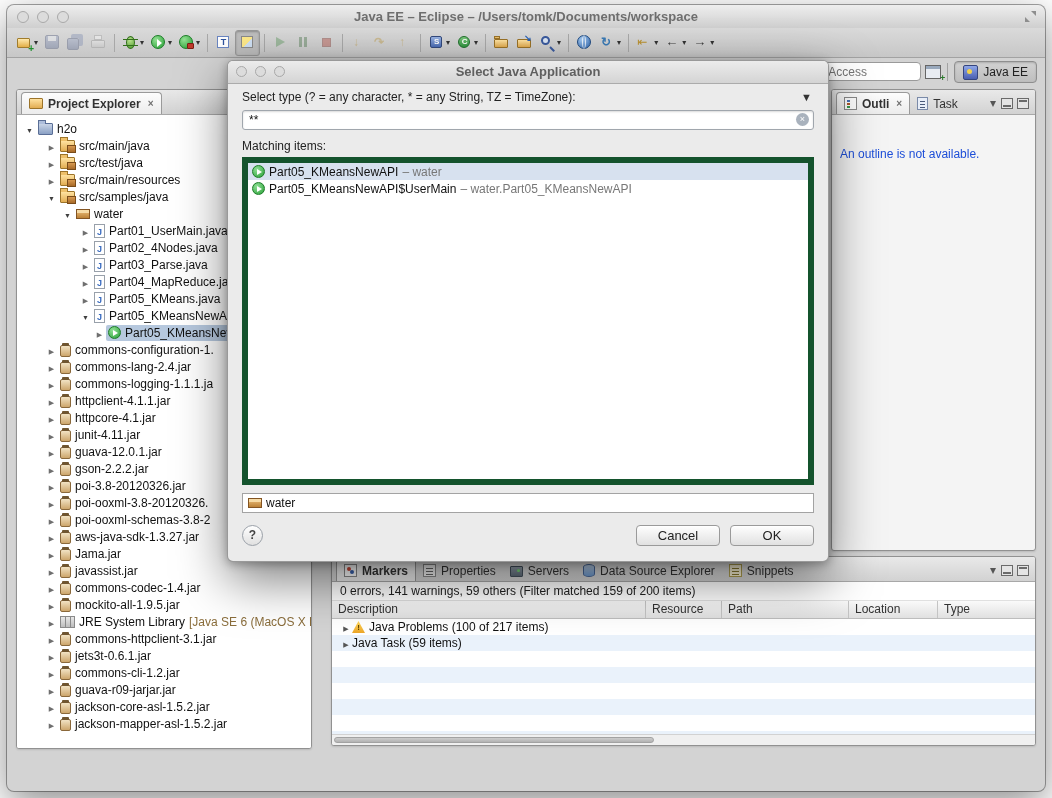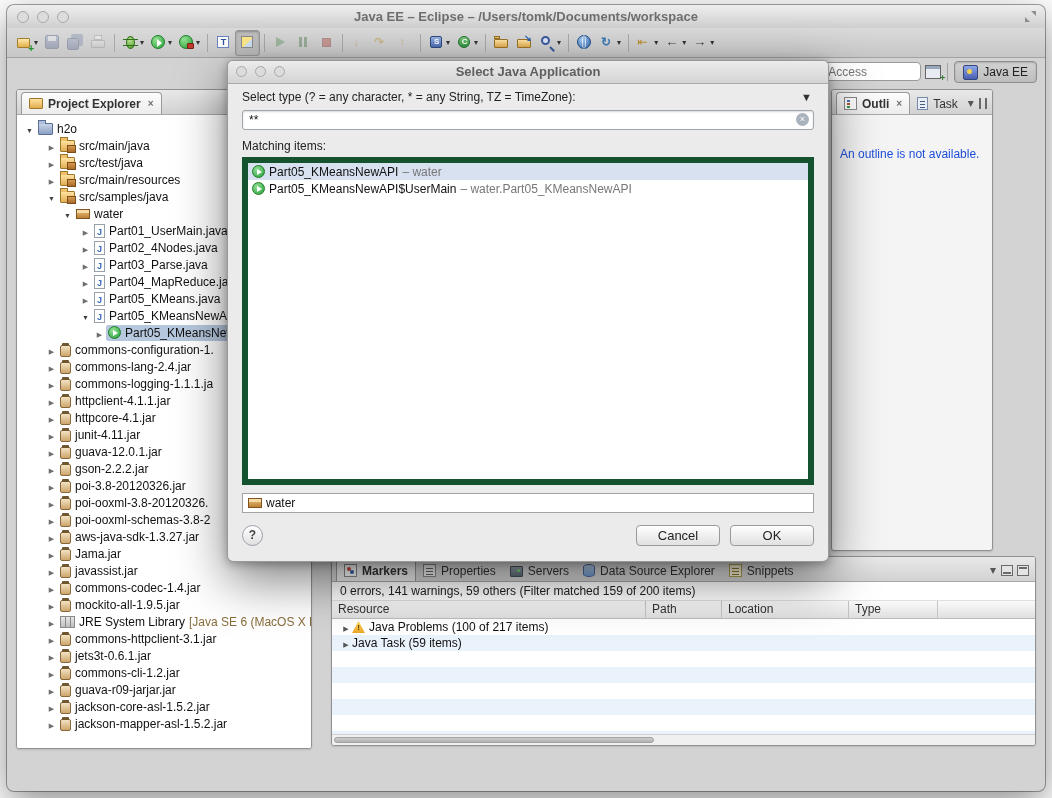--- a/index.html
+++ b/index.html
@@ -191,21 +191,21 @@
   [data-name="jar-icon"]::before{content:"";position:absolute;left:1px;top:-3px;right:1px;height:3px;
       background:#6f5530;border-radius:1px;}
   [data-name="library-icon"]{width:15px;height:12px;background:linear-gradient(#e8e8e8,#bdbdbd);
       border:1px solid #8a8a8a;}
   [data-name="library-icon"]::before{content:"";position:absolute;left:4px;top:0;bottom:0;width:1px;
       background:#8a8a8a;box-shadow:5px 0 0 #8a8a8a;}
   [data-name="explorer-tab-icon"]{width:14px;height:11px;background:linear-gradient(#ffe2a0,#e2ad52);
       border:1px solid #9c742a;border-radius:1px;}
 
   
-  #outline{left:824px;top:84px;width:162px;height:462px;background:#f4f4f4;}
+  #outline{left:824px;top:84px;width:205px;height:462px;background:#f4f4f4;}
   .outline-msg{padding:32px 0 0 8px;font-size:12px;color:#1d4ed8;}
   [data-name="outline-icon"]{width:13px;height:13px;background:#fff;border:1px solid #8a8a8a;}
   [data-name="outline-icon"]::before{content:"";position:absolute;left:2px;top:2px;width:3px;height:2px;
       background:#4a72b8;box-shadow:0 3px 0 #b05a2a,0 6px 0 #3a9a4a;}
   [data-name="task-icon"]{width:11px;height:13px;background:#e8eef8;border:1px solid #7a8aa8;}
   [data-name="task-icon"]::before{content:"";position:absolute;left:2px;right:2px;top:3px;height:1px;
       background:#4a5a7a;box-shadow:0 3px 0 #4a5a7a,0 6px 0 #4a5a7a;}
 
   
   #bottom{left:324px;top:551px;width:705px;height:190px;}
@@ -766,20 +766,21 @@
           <span class="ptab-icon" data-name="snippets-icon"></span>
           <span data-name="tab-label">Snippets</span>
         </span>
       <span class="phead-spacer"></span>
       <span class="hicon" data-name="view-menu-icon">▾</span>
       <span class="wbtn min" data-name="minimize-view-icon"></span>
       <span class="wbtn max" data-name="maximize-view-icon"></span>
     </div>
     <div class="summary" data-name="markers-summary">0 errors, 141 warnings, 59 others (Filter matched 159 of 200 items)</div>
     <div class="thead" data-name="markers-table-header">
+      <span class="th" data-name="column-header">Description</span>
         <span class="th" data-name="column-header">Resource</span>
         <span class="th" data-name="column-header">Path</span>
         <span class="th" data-name="column-header">Location</span>
         <span class="th" data-name="column-header">Type</span>
     </div>
     <div class="rows" data-name="markers-rows">
       <div class="mrow" data-name="marker-row">
           <span class="arrow" data-name="expand-arrow-icon"></span>
           <span class="mic" data-name="warning-icon"></span>
           <span data-name="marker-row-label">Java Problems (100 of 217 items)</span>

